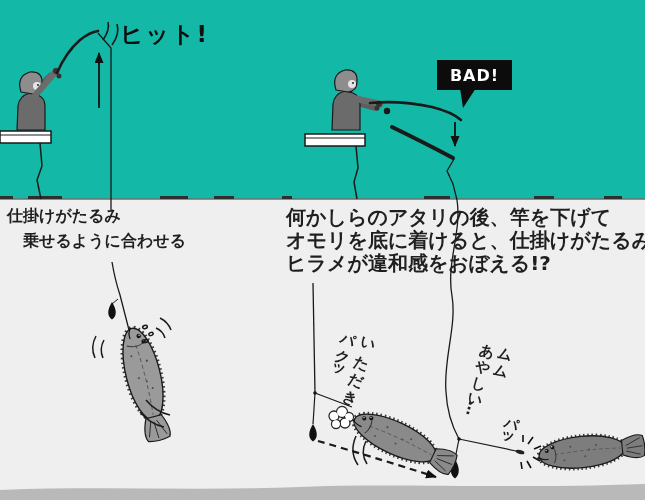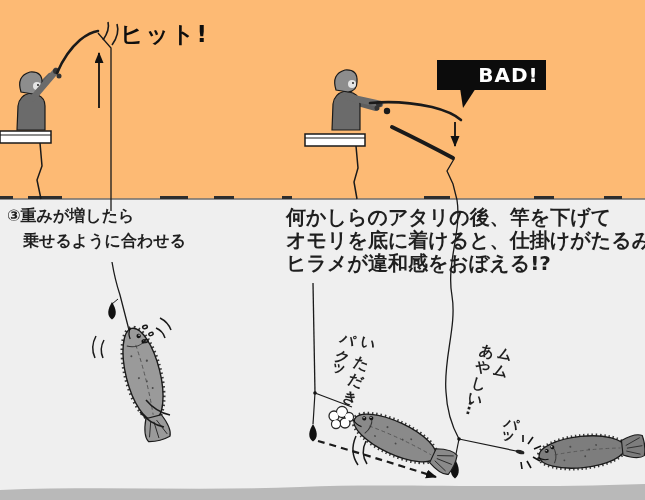--- a/index.html
+++ b/index.html
@@ -1,32 +1,32 @@
 <!DOCTYPE html>
 <html style="--water: #efefef; --seabed: #b9b9b9; --ink: #1a1a1a; --figure: #6b6b6b; --figure_head: #8d8d8d; --fish_left: #9a9a9a; --fish_mid: #8a8a8a; --fish_dark: #7d7d7d; --bad_box: #0c0c0c; --bad_text: #ffffff; --text: #1f1f1f;"><head>
 <meta charset="utf-8">
 <style>
   html,body{margin:0;padding:0;background:#fff;}
   .stage{
     position:relative;width:645px;height:500px;overflow:hidden;
-    background:#fdba74;
+    background:#14b8a6;
     font-family:"DejaVu Sans",sans-serif;
     color:var(--text,#1f1f1f);
   }
   .stage svg{position:absolute;left:0;top:0;}
   .overlay{position:absolute;white-space:pre;}
   .hit-label{
     left:120px;top:19px;font-size:23px;font-weight:bold;letter-spacing:2px;
     color:#0e0e0e;
   }
   .bad-box{
     left:437px;top:60px;width:75px;height:30px;
     background:var(--bad_box,#0c0c0c);color:var(--bad_text,#ffffff);
-    font-size:20px;font-weight:bold;letter-spacing:1px;
-    display:flex;align-items:center;justify-content:center;padding-left:34px;
+    font-size:16px;font-weight:bold;letter-spacing:1px;
+    display:flex;align-items:center;justify-content:center;
   }
   .caption{font-weight:bold;color:var(--text,#1f1f1f);}
   .caption-left{left:7px;top:203px;font-size:16px;line-height:25px;}
   .caption-right{left:286px;top:206px;font-size:20px;line-height:23px;}
   .v-speech{
     writing-mode:vertical-rl;font-weight:bold;color:var(--text,#1f1f1f);
     letter-spacing:1px;
   }
   .bite-speech{left:343px;top:326px;font-size:15px;line-height:20px;transform:rotate(18deg);transform-origin:top center;}
   .suspicious-speech{left:482px;top:336px;font-size:14.5px;line-height:18px;transform:rotate(14deg);transform-origin:top center;}
@@ -194,21 +194,21 @@
       <line x1="534" y1="449" x2="541" y2="446"></line>
       <line x1="523" y1="442" x2="523" y2="435"></line>
       <line x1="527" y1="461" x2="531" y2="468"></line>
       <line x1="533" y1="457" x2="540" y2="461"></line>
       <line x1="521" y1="462" x2="522" y2="469"></line>
     </g>
   </svg>
 
   <div class="overlay hit-label">ヒット!</div>
   <div class="overlay bad-box"><span>BAD!</span></div>
-  <div class="overlay caption caption-left">③重みが増したら
+  <div class="overlay caption caption-left">仕掛けがたるみ
 　乗せるように合わせる</div>
   <div class="overlay caption caption-right">何かしらのアタリの後、竿を下げて
 オモリを底に着けると、仕掛けがたるみ
 ヒラメが違和感をおぼえる!?</div>
   <div class="overlay v-speech bite-speech">いただき
 パクッ</div>
   <div class="overlay v-speech suspicious-speech">ムム
 あやしい…</div>
   <div class="overlay v-speech spit-speech">パッ</div>
 </div>

